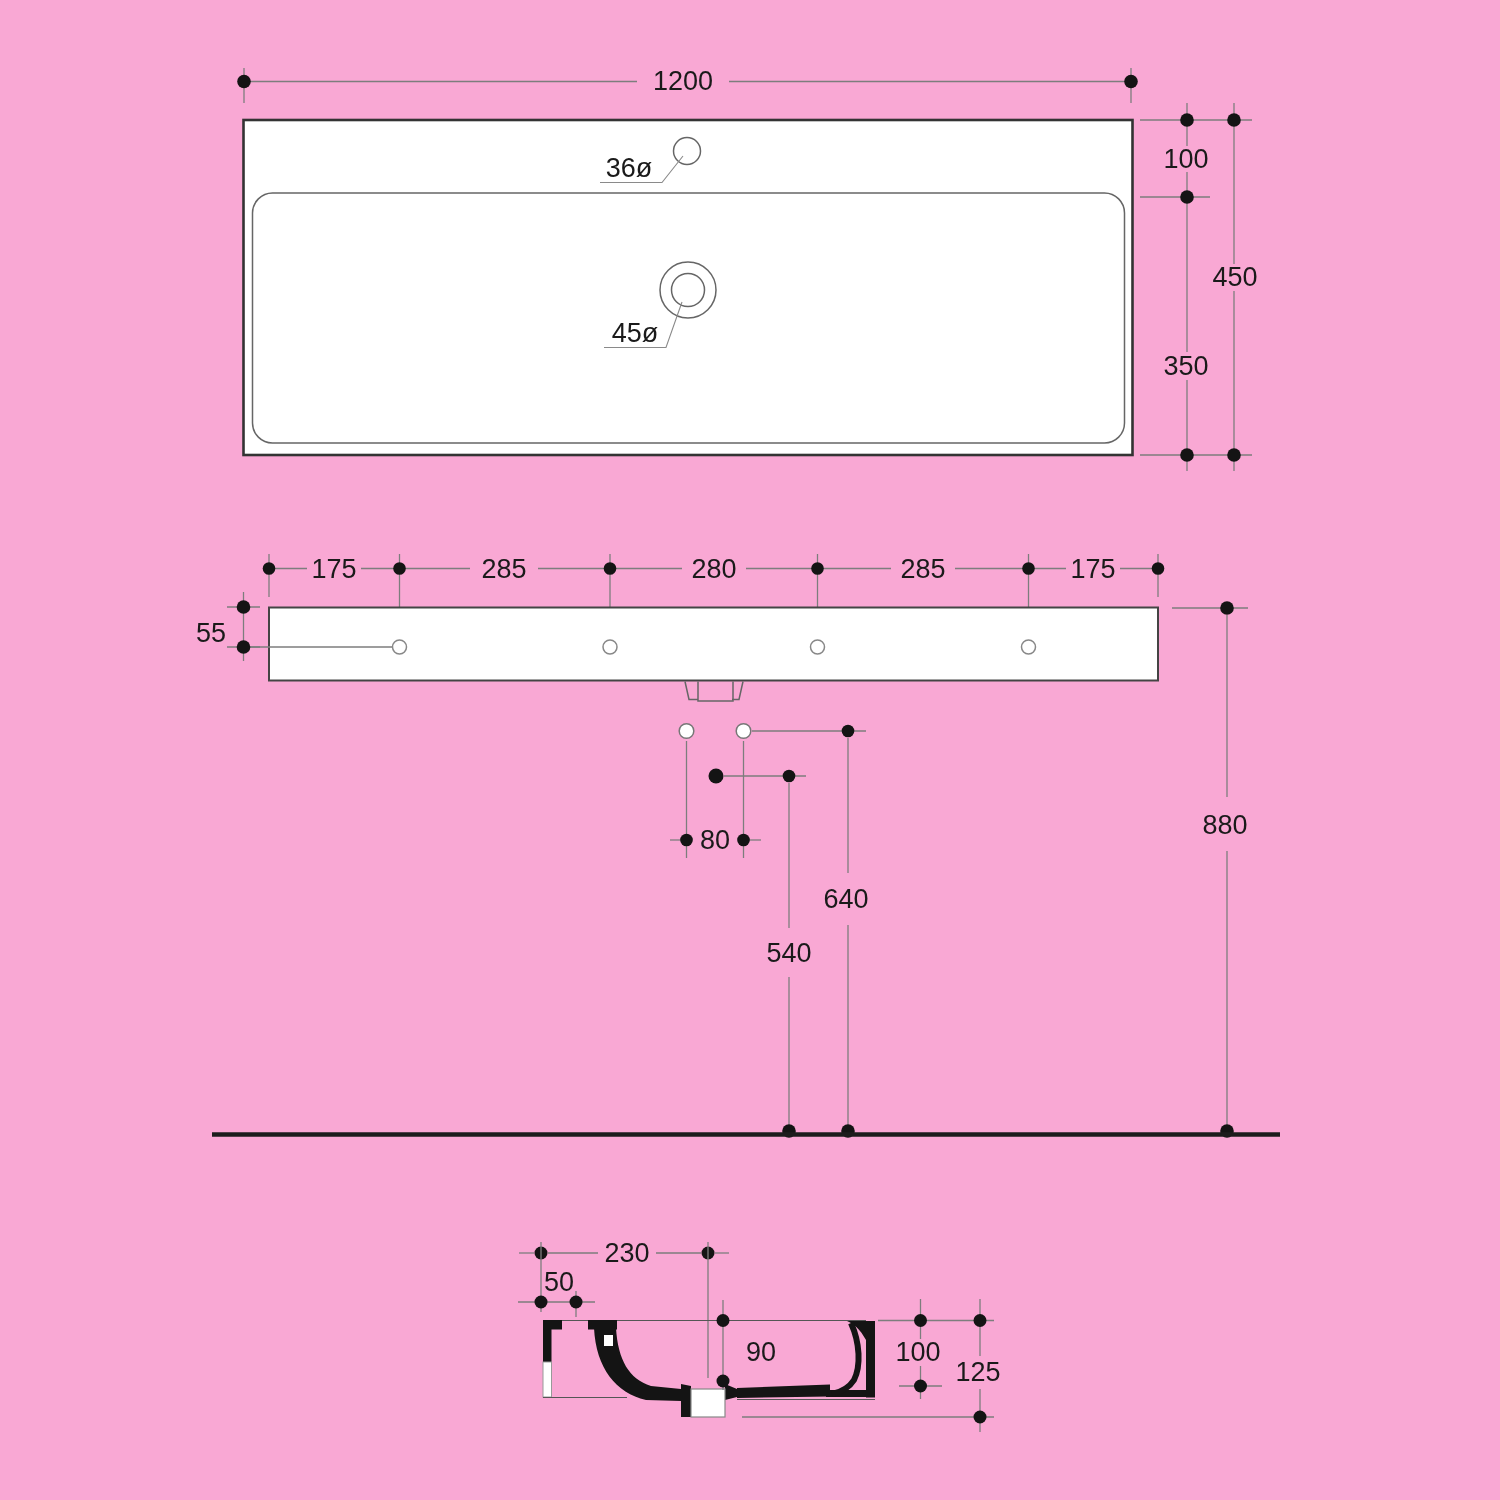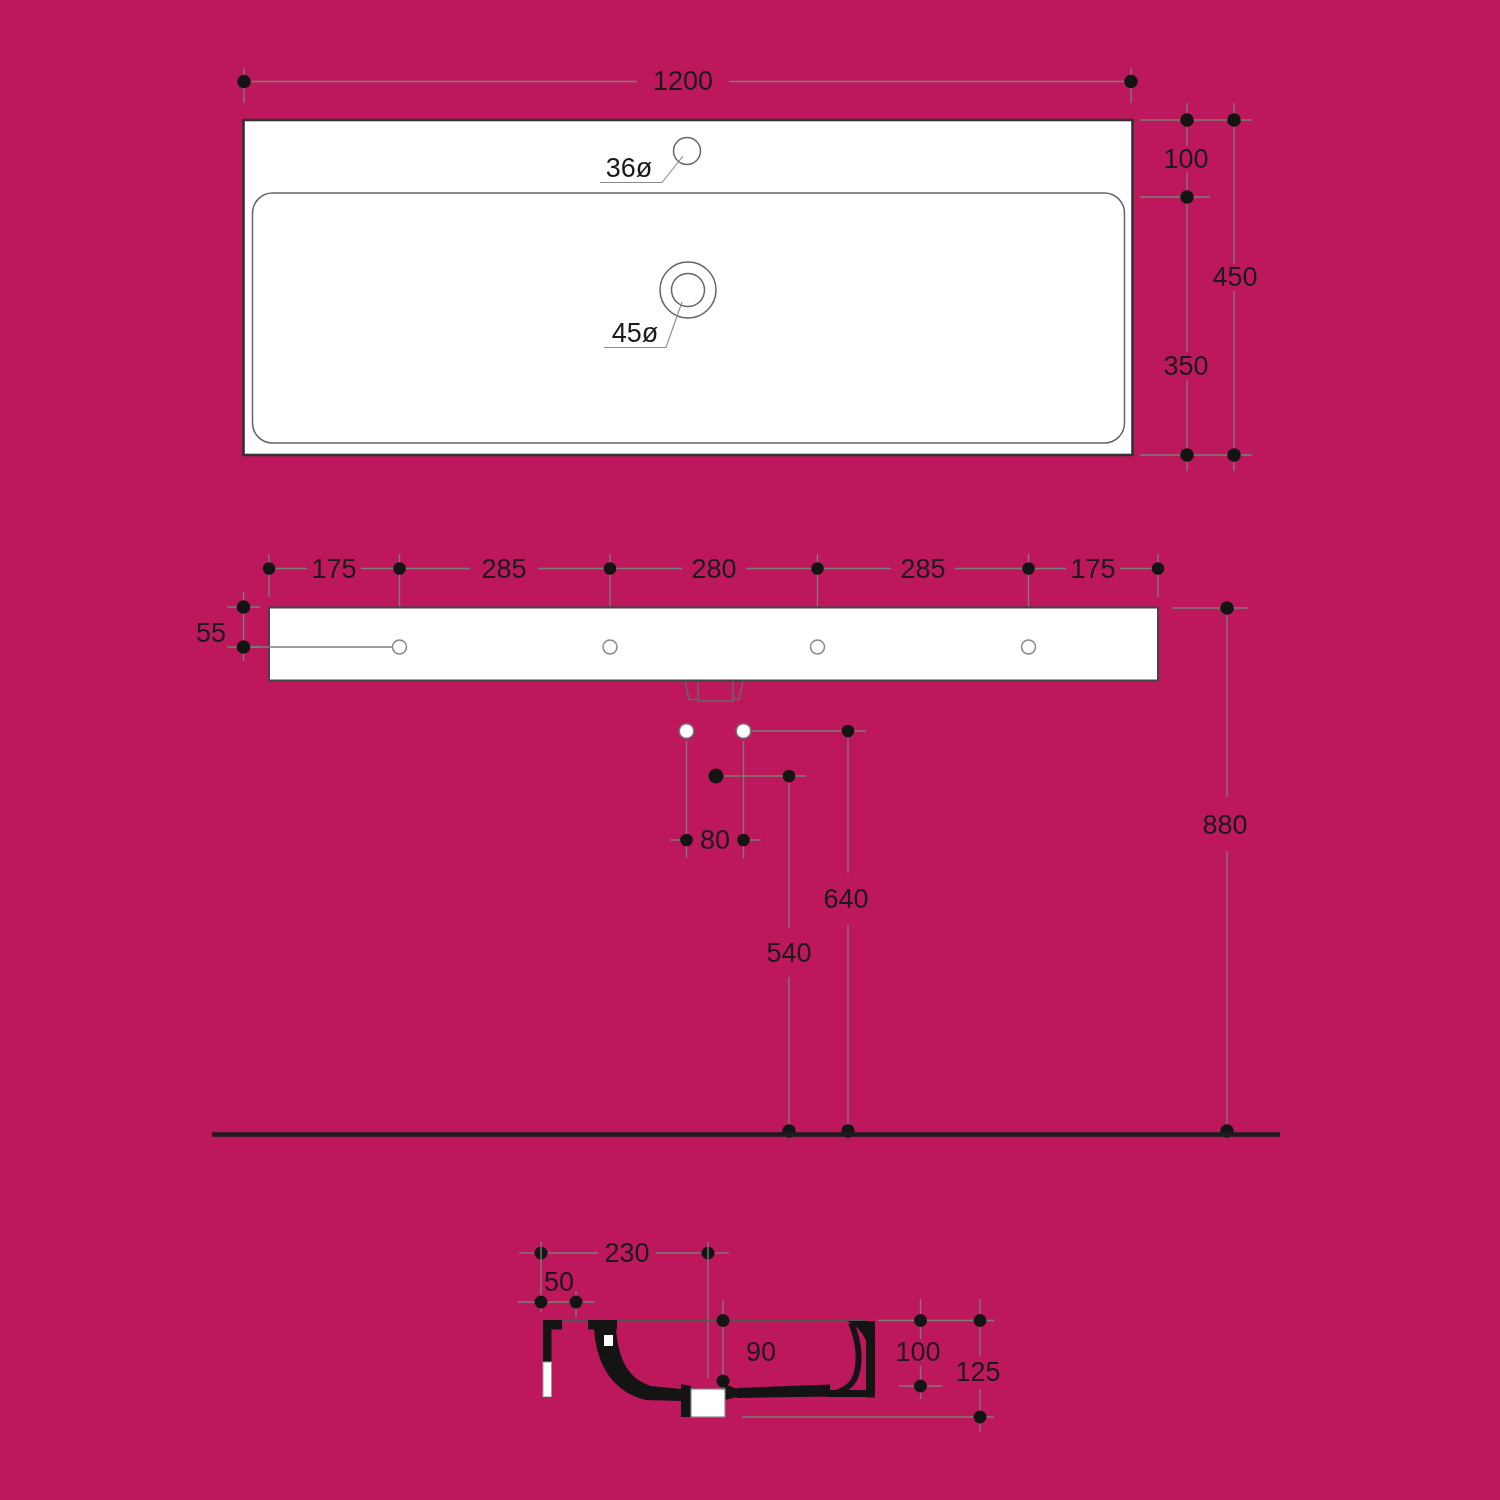--- a/index.html
+++ b/index.html
@@ -1,16 +1,16 @@
 <!DOCTYPE html>
 <html><head>
 <meta charset="utf-8">
 <style>
   html,body{margin:0;padding:0;background:#ffffff;}
-  .stage{width:1500px;height:1500px;position:relative;background:#be185d;overflow:hidden;}
+  .stage{width:1500px;height:1500px;position:relative;background:#f9a8d4;overflow:hidden;}
   svg{display:block;}
   .dim-text{font-family:"Liberation Sans","DejaVu Sans",sans-serif;font-size:27px;fill:#1a1a1a;text-anchor:middle;}
   .thin{stroke:#7d7d7d;stroke-width:1.3;fill:none;}
   .thin2{stroke:#8a8a8a;stroke-width:1.1;fill:none;}
   .obj{stroke:#333333;stroke-width:2.6;fill:#ffffff;}
   .obj2{stroke:#666666;stroke-width:1.5;fill:none;}
   .objw{stroke:#555555;stroke-width:1.5;fill:#ffffff;}
   .blk{fill:#141414;stroke:none;}
   .blkline{stroke:#141414;fill:none;}
   .dot{fill:#141414;stroke:none;}

